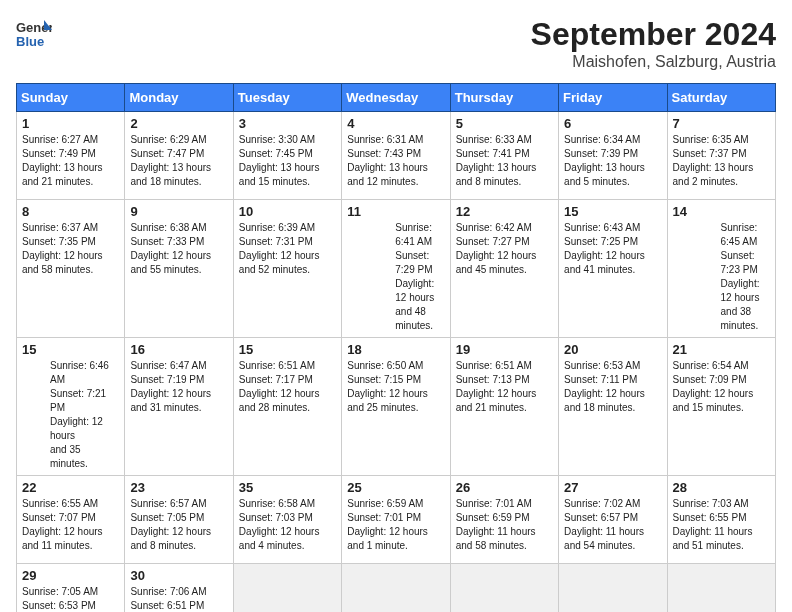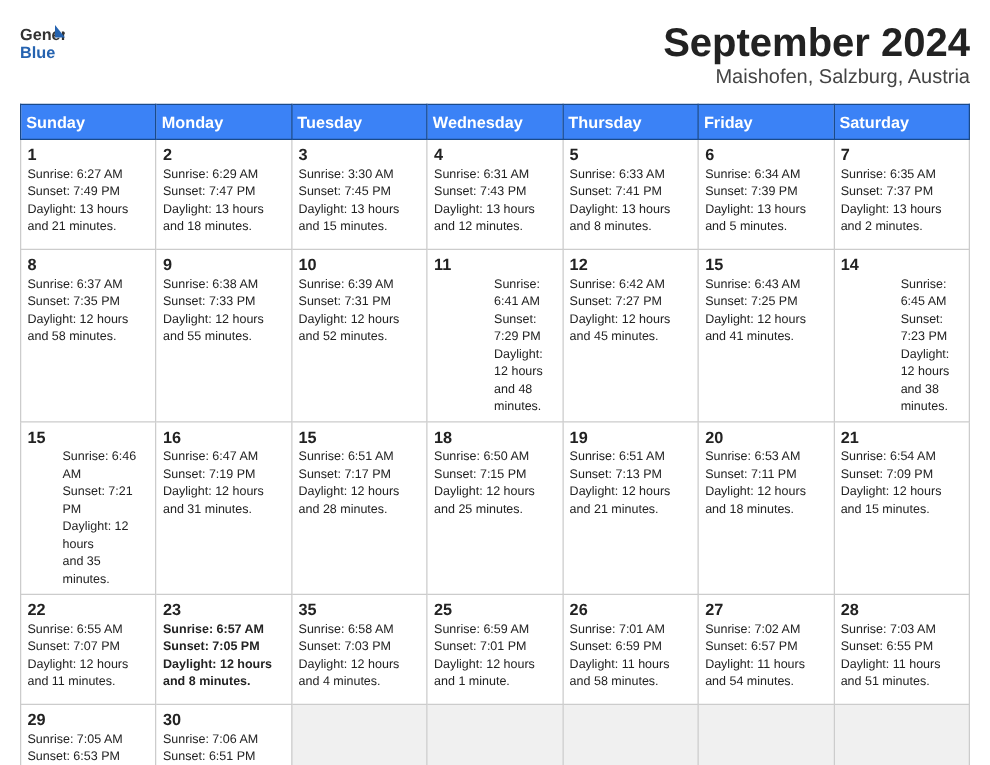--- a/index.html
+++ b/index.html
@@ -259,21 +259,21 @@
       <tr>
         <td>
           <span class="day-num">22</span>
           <div class="cell-text" style="white-space: pre-line;">Sunrise: 6:55 AM
 Sunset: 7:07 PM
 Daylight: 12 hours
 and 11 minutes.</div>
         </td>
         <td>
           <span class="day-num">23</span>
-          <div class="cell-text" style="white-space: pre-line; font-weight: bold;">Sunrise: 6:57 AM
+          <div class="cell-text" style="white-space: pre-line;">Sunrise: 6:57 AM
 Sunset: 7:05 PM
 Daylight: 12 hours
 and 8 minutes.</div>
         </td>
         <td>
           <span class="day-num">35</span>
           <div class="cell-text" style="white-space: pre-line;">Sunrise: 6:58 AM
 Sunset: 7:03 PM
 Daylight: 12 hours
 and 4 minutes.</div>

